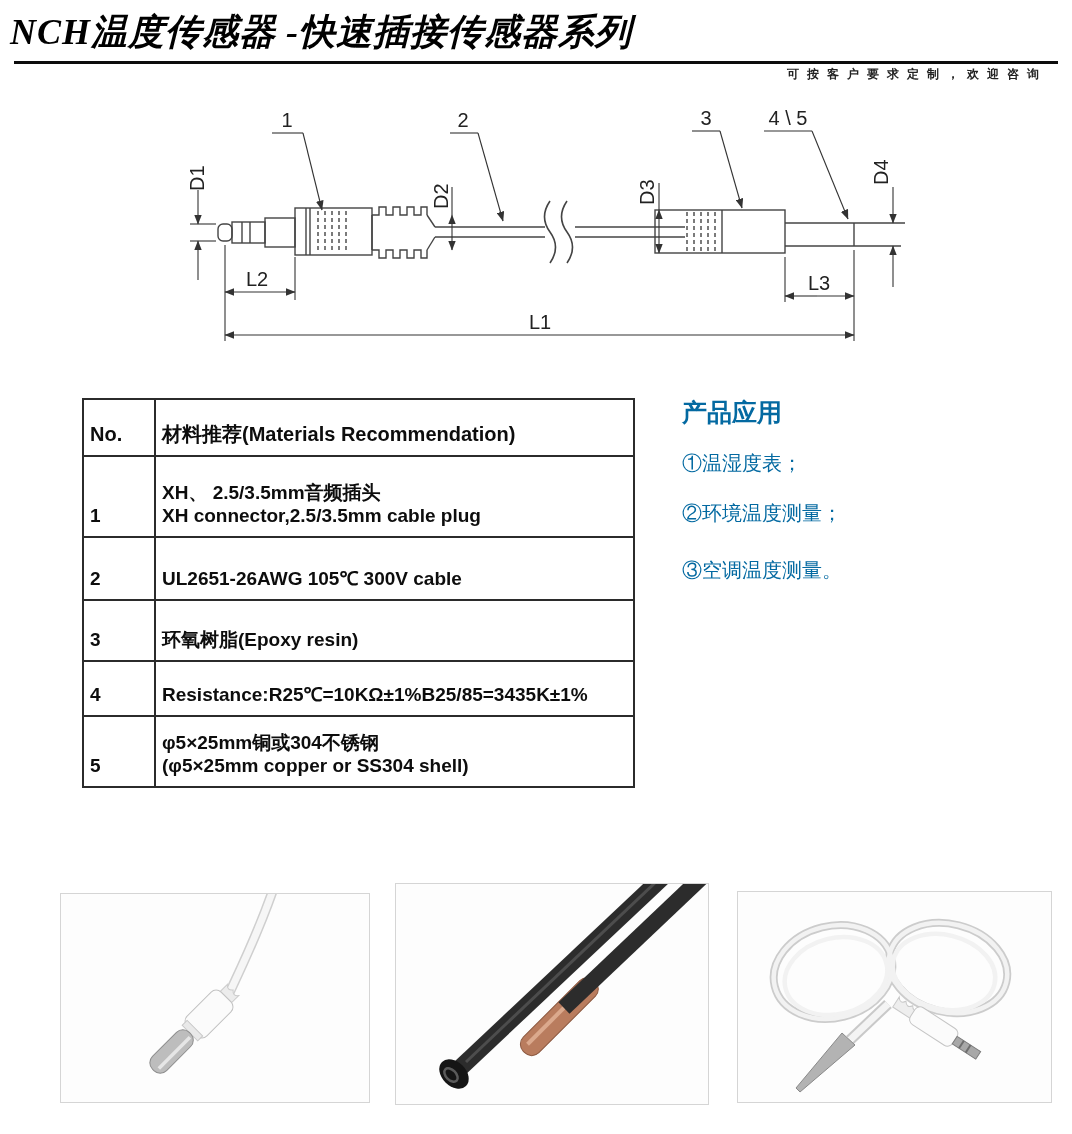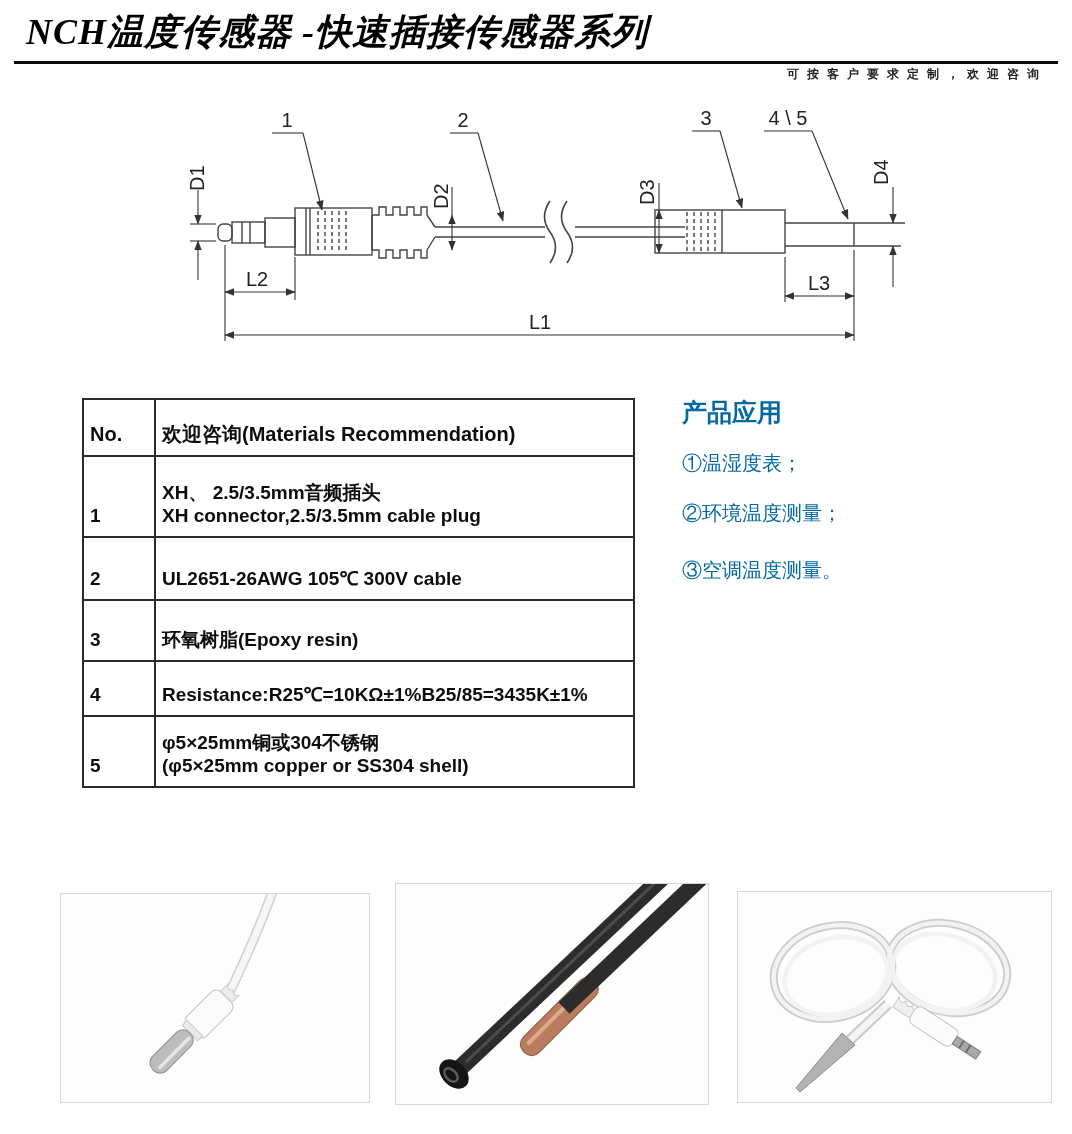--- a/index.html
+++ b/index.html
@@ -2,21 +2,21 @@
 <html><head>
 <meta charset="utf-8">
 <style>
   html,body{margin:0;padding:0;background:#fff;}
   #page{position:relative;width:1072px;height:1134px;background:#fff;overflow:hidden;
         font-family:"Liberation Sans",sans-serif;color:#111;}
 
   
   .doc-title{position:absolute;left:10px;top:8px;width:700px;
              font-family:"Liberation Serif",serif;font-style:italic;font-weight:bold;
-             font-size:36px;letter-spacing:1px;color:#000;white-space:nowrap;margin-left:16px;}
+             font-size:36px;letter-spacing:1px;color:#000;white-space:nowrap;}
   .title-rule{position:absolute;left:14px;top:61px;width:1044px;height:3px;background:#0c0c0c;}
   .custom-note{position:absolute;top:66px;right:25px;font-size:12px;font-weight:600;
                letter-spacing:8px;color:#222;white-space:nowrap;}
 
   
   .diagram{position:absolute;left:160px;top:95px;width:912px;height:255px;}
   .diagram text{font-family:"Liberation Sans",sans-serif;font-size:20px;fill:#222;}
 
   
   .mat-table{position:absolute;left:82px;top:398px;width:553px;border:2px solid #2b2b2b;
@@ -143,21 +143,21 @@
     <text transform="translate(728,90) rotate(-90)">D4</text>
     <text x="97" y="191" text-anchor="middle">L2</text>
     <text x="659" y="195" text-anchor="middle">L3</text>
     <text x="380" y="234" text-anchor="middle">L1</text>
   </svg>
 
   <table class="mat-table">
     <tbody>
         <tr class="h-head">
       <td class="col-no hdr">No.</td>
-      <td class="hdr">欢迎咨询(Materials Recommendation)</td>
+      <td class="hdr">材料推荐(Materials Recommendation)</td>
     </tr>
     <tr class="h-r1">
       <td>1</td>
       <td>
         <div>XH、 2.5/3.5mm音频插头</div>
         <div>XH connector,2.5/3.5mm cable plug</div>
       </td>
     </tr>
     <tr class="h-r2">
       <td>2</td>

